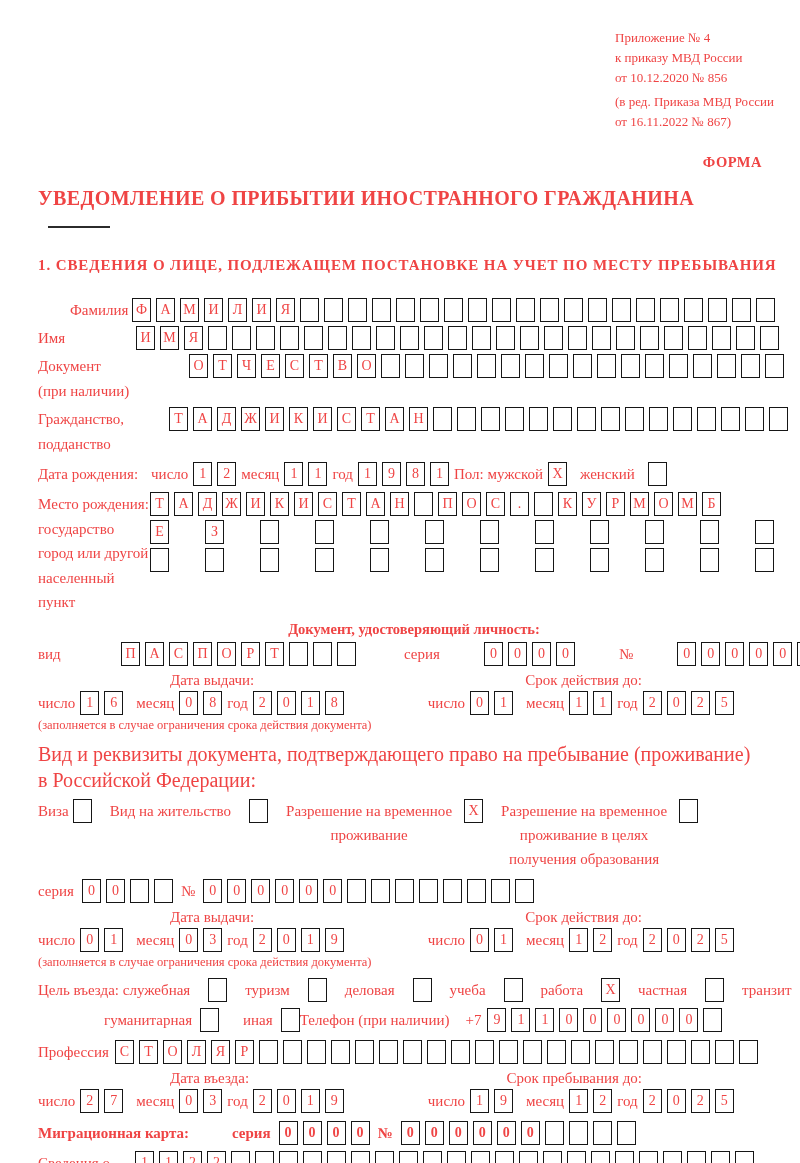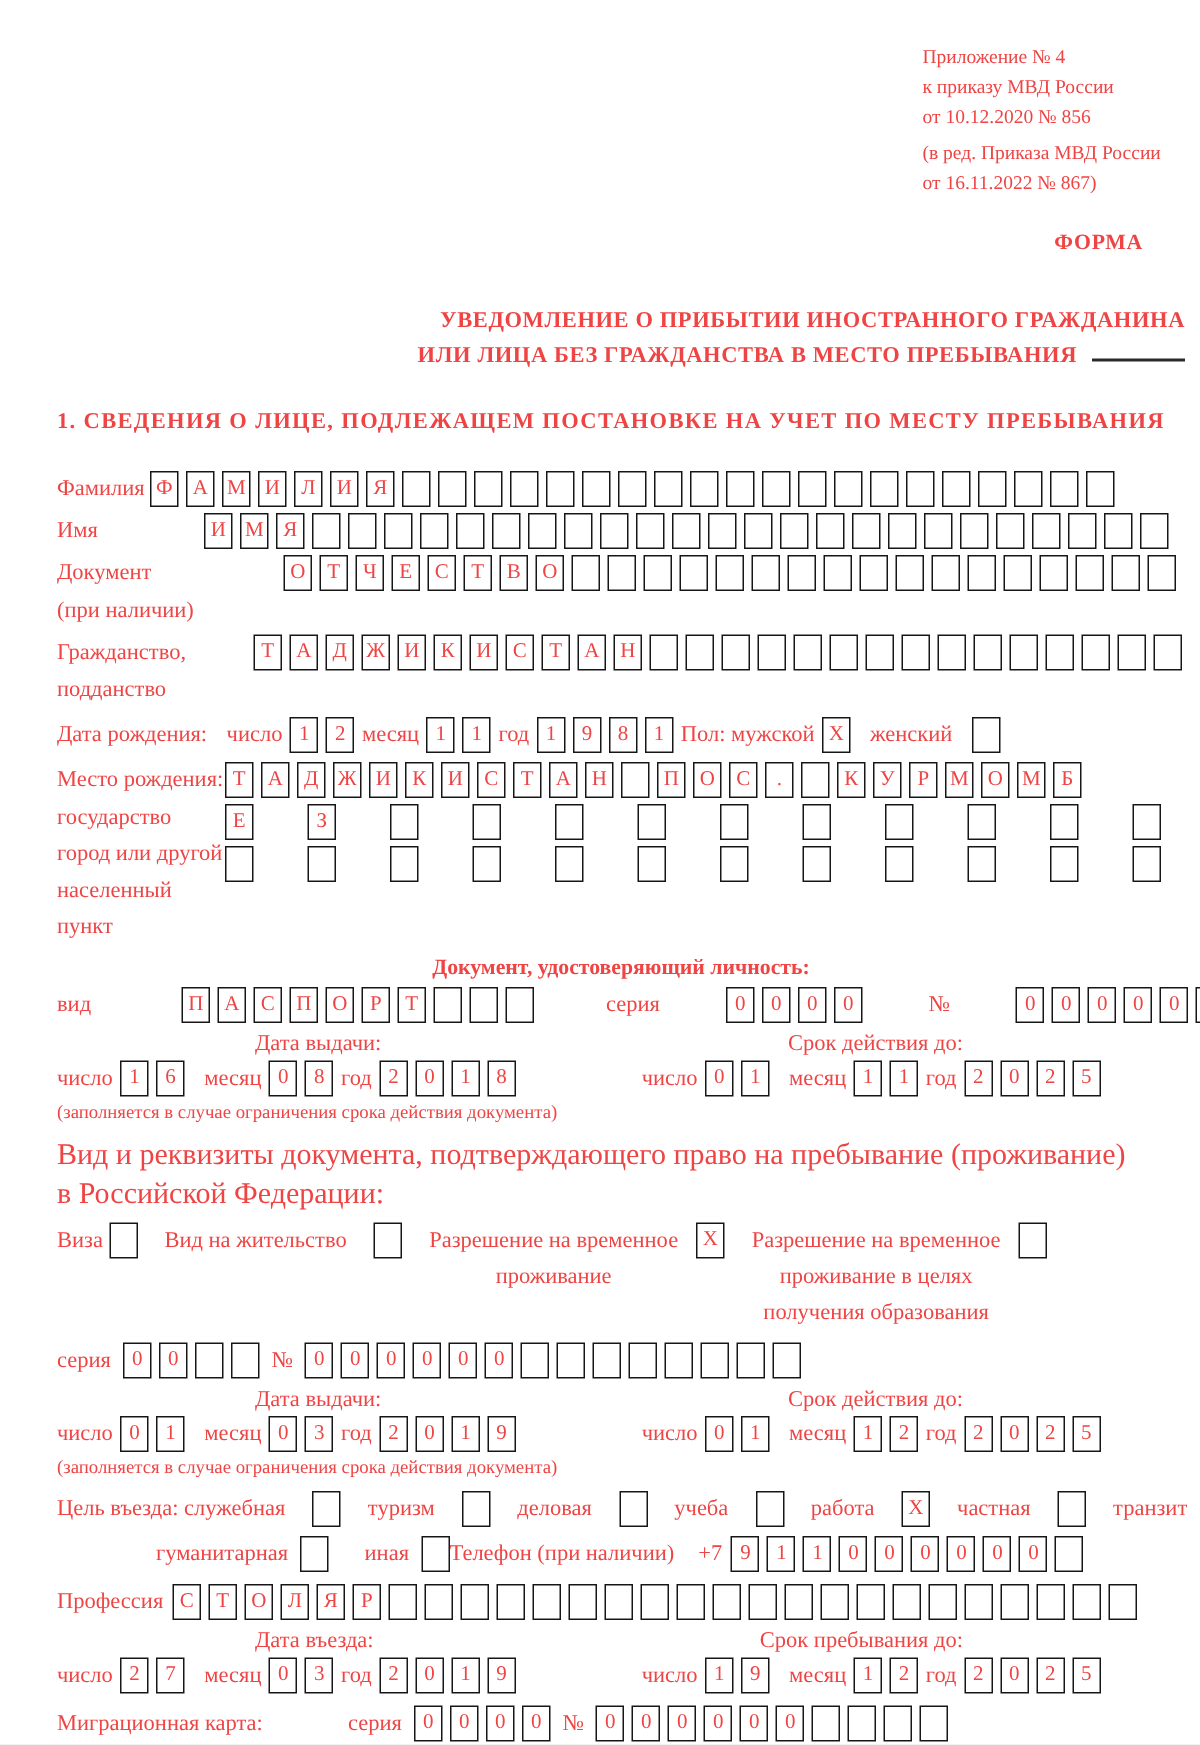--- a/index.html
+++ b/index.html
@@ -6,21 +6,21 @@
   html,body { background:#e8e8e8; }
   .page {
     width:800px; height:1163px; background:#ffffff; color:#ef4444;
     font-family:"Liberation Serif", serif;
     position:relative; margin:0 auto; overflow:hidden;
     padding:28px 10px 0 38px;
   }
   .appendix { margin-left:577px; font-size:13px; line-height:20px; }
   .appendix .ed { margin-top:4px; }
   .forma { text-align:right; padding-right:28px; font-weight:bold; font-size:14.5px; letter-spacing:.5px; margin-top:22px; }
-  .title { text-align:right; font-weight:bold; font-size:15px; line-height:23px; margin-top:32px; letter-spacing:.4px; }
+  .title { text-align:left; font-weight:bold; font-size:20px; line-height:23px; margin-top:16px; letter-spacing:.4px; }
   .blank-underline { display:inline-block; width:62px; border-bottom:2px solid #2b2b2b; margin-left:10px; vertical-align:baseline; }
   .sec1 { margin-top:24px; font-weight:bold; font-size:15px; letter-spacing:.9px; }
 
   .row { display:flex; align-items:flex-start; }
   .lbl { font-size:15px; line-height:24px; flex:0 0 auto; white-space:nowrap; }
   .lblcol { font-size:15px; flex:0 0 auto; }
   .cells { display:flex; gap:5px; flex:0 0 auto; }
   .cell {
     width:19px; height:24px; border:1.5px solid #161616; background:#fff;
     display:flex; align-items:center; justify-content:center;
@@ -58,27 +58,27 @@
       <div>(в ред. Приказа МВД России</div>
       <div>от 16.11.2022 № 867)</div>
     </div>
   </div>
 
   <div class="forma">ФОРМА</div>
 
   <div class="title">
     <div>УВЕДОМЛЕНИЕ О ПРИБЫТИИ ИНОСТРАННОГО ГРАЖДАНИНА</div>
     <div>
-      <span>ИЛИ ЛИЦА БЕЗ ГРАЖДАНСТВА В МЕСТО ПРЕБЫВАНИЯ</span><span class="blank-underline"></span>
+      <span class="blank-underline"></span>
     </div>
   </div>
 
   <div class="sec1">1. СВЕДЕНИЯ О ЛИЦЕ, ПОДЛЕЖАЩЕМ ПОСТАНОВКЕ НА УЧЕТ ПО МЕСТУ ПРЕБЫВАНИЯ</div>
 
-  <div class="row" style="margin-top:24px;">
+  <div class="row" style="margin-top:24px;margin-left:32px;">
     <span class="lbl w62">Фамилия</span>
     <span class="cells">
         <span class="cell">Ф</span>
         <span class="cell">А</span>
         <span class="cell">М</span>
         <span class="cell">И</span>
         <span class="cell">Л</span>
         <span class="cell">И</span>
         <span class="cell">Я</span>
         <span class="cell"></span>
@@ -642,21 +642,21 @@
       <span class="lbl">год</span>
       <span class="cells">
           <span class="cell">2</span>
           <span class="cell">0</span>
           <span class="cell">2</span>
           <span class="cell">5</span>
         </span>
     </span>
   </div>
 
-  <div class="row mt8" style="align-items:flex-end;">
+  <div class="row mt8" style="align-items:flex-end;font-weight:bold;">
     <span class="lbl" style="width:160px;">Миграционная карта:</span>
     <span class="lbl" style="margin-left:34px;">серия</span>
     <span class="cells ml8">
         <span class="cell">0</span>
         <span class="cell">0</span>
         <span class="cell">0</span>
         <span class="cell">0</span>
       </span>
     <span class="lbl ml8">№</span>
     <span class="cells ml8">

